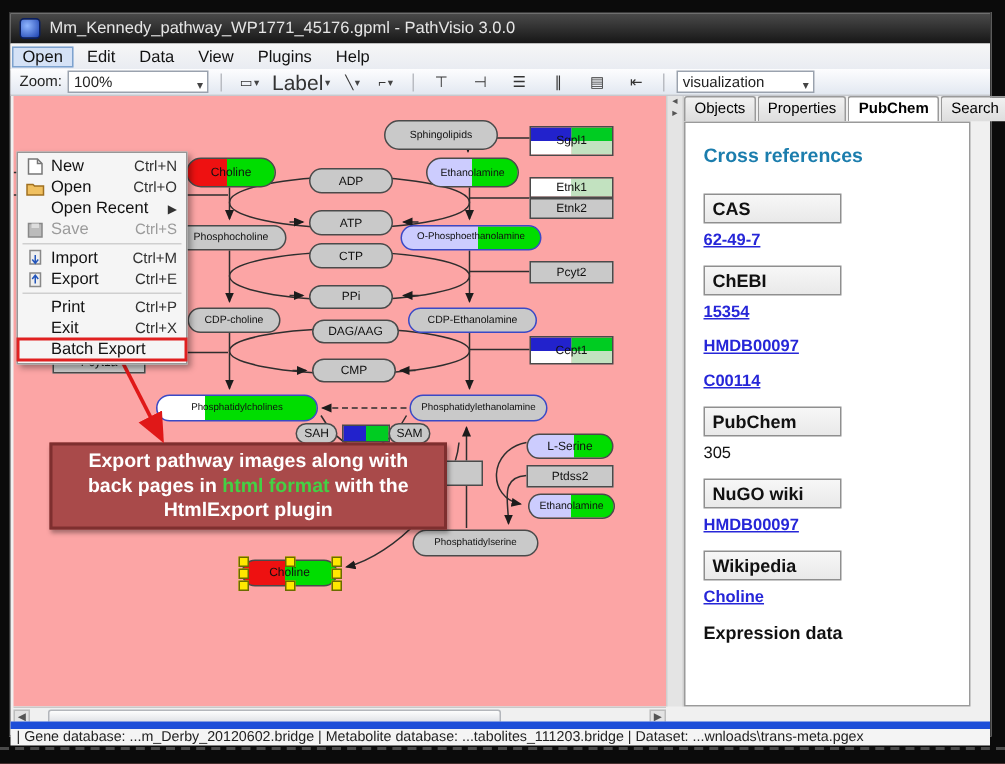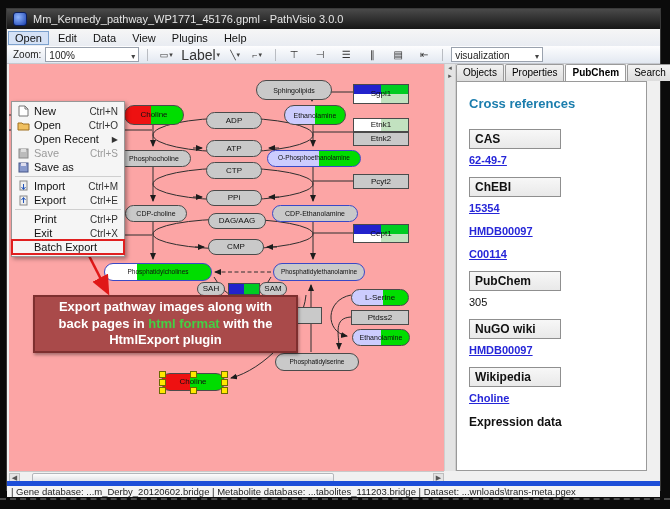--- a/index.html
+++ b/index.html
@@ -362,29 +362,20 @@
         <div class="fm-item disabled">
           <span class="fm-ic">
             <svg width="11" height="11">
               <rect x="1" y="1" width="9" height="9" fill="#bbb" stroke="#888"></rect>
               <rect x="3" y="1" width="5" height="3" fill="#ddd"></rect>
             </svg>
           </span>
           <span class="fm-label">Save</span>
           <span class="fm-short">Ctrl+S</span>
         </div>
-        <div class="fm-item">
-          <span class="fm-ic">
-            <svg width="11" height="11">
-              <rect x="1" y="1" width="9" height="9" fill="#8899cc" stroke="#445588"></rect>
-              <rect x="3" y="1" width="5" height="3" fill="#dde"></rect>
-            </svg>
-          </span>
-          <span class="fm-label">Save as</span>
-        </div>
         <div class="fm-sep"></div>
         <div class="fm-item">
           <span class="fm-ic">
             <svg width="11" height="12">
               <rect x="2" y="1" width="7" height="9" fill="#eee" stroke="#888"></rect>
               <path d="M5.5,4 v5 M3.5,7 l2,2.5 2,-2.5" stroke="#2255bb" fill="none"></path>
             </svg>
           </span>
           <span class="fm-label">Import</span>
           <span class="fm-short">Ctrl+M</span>

